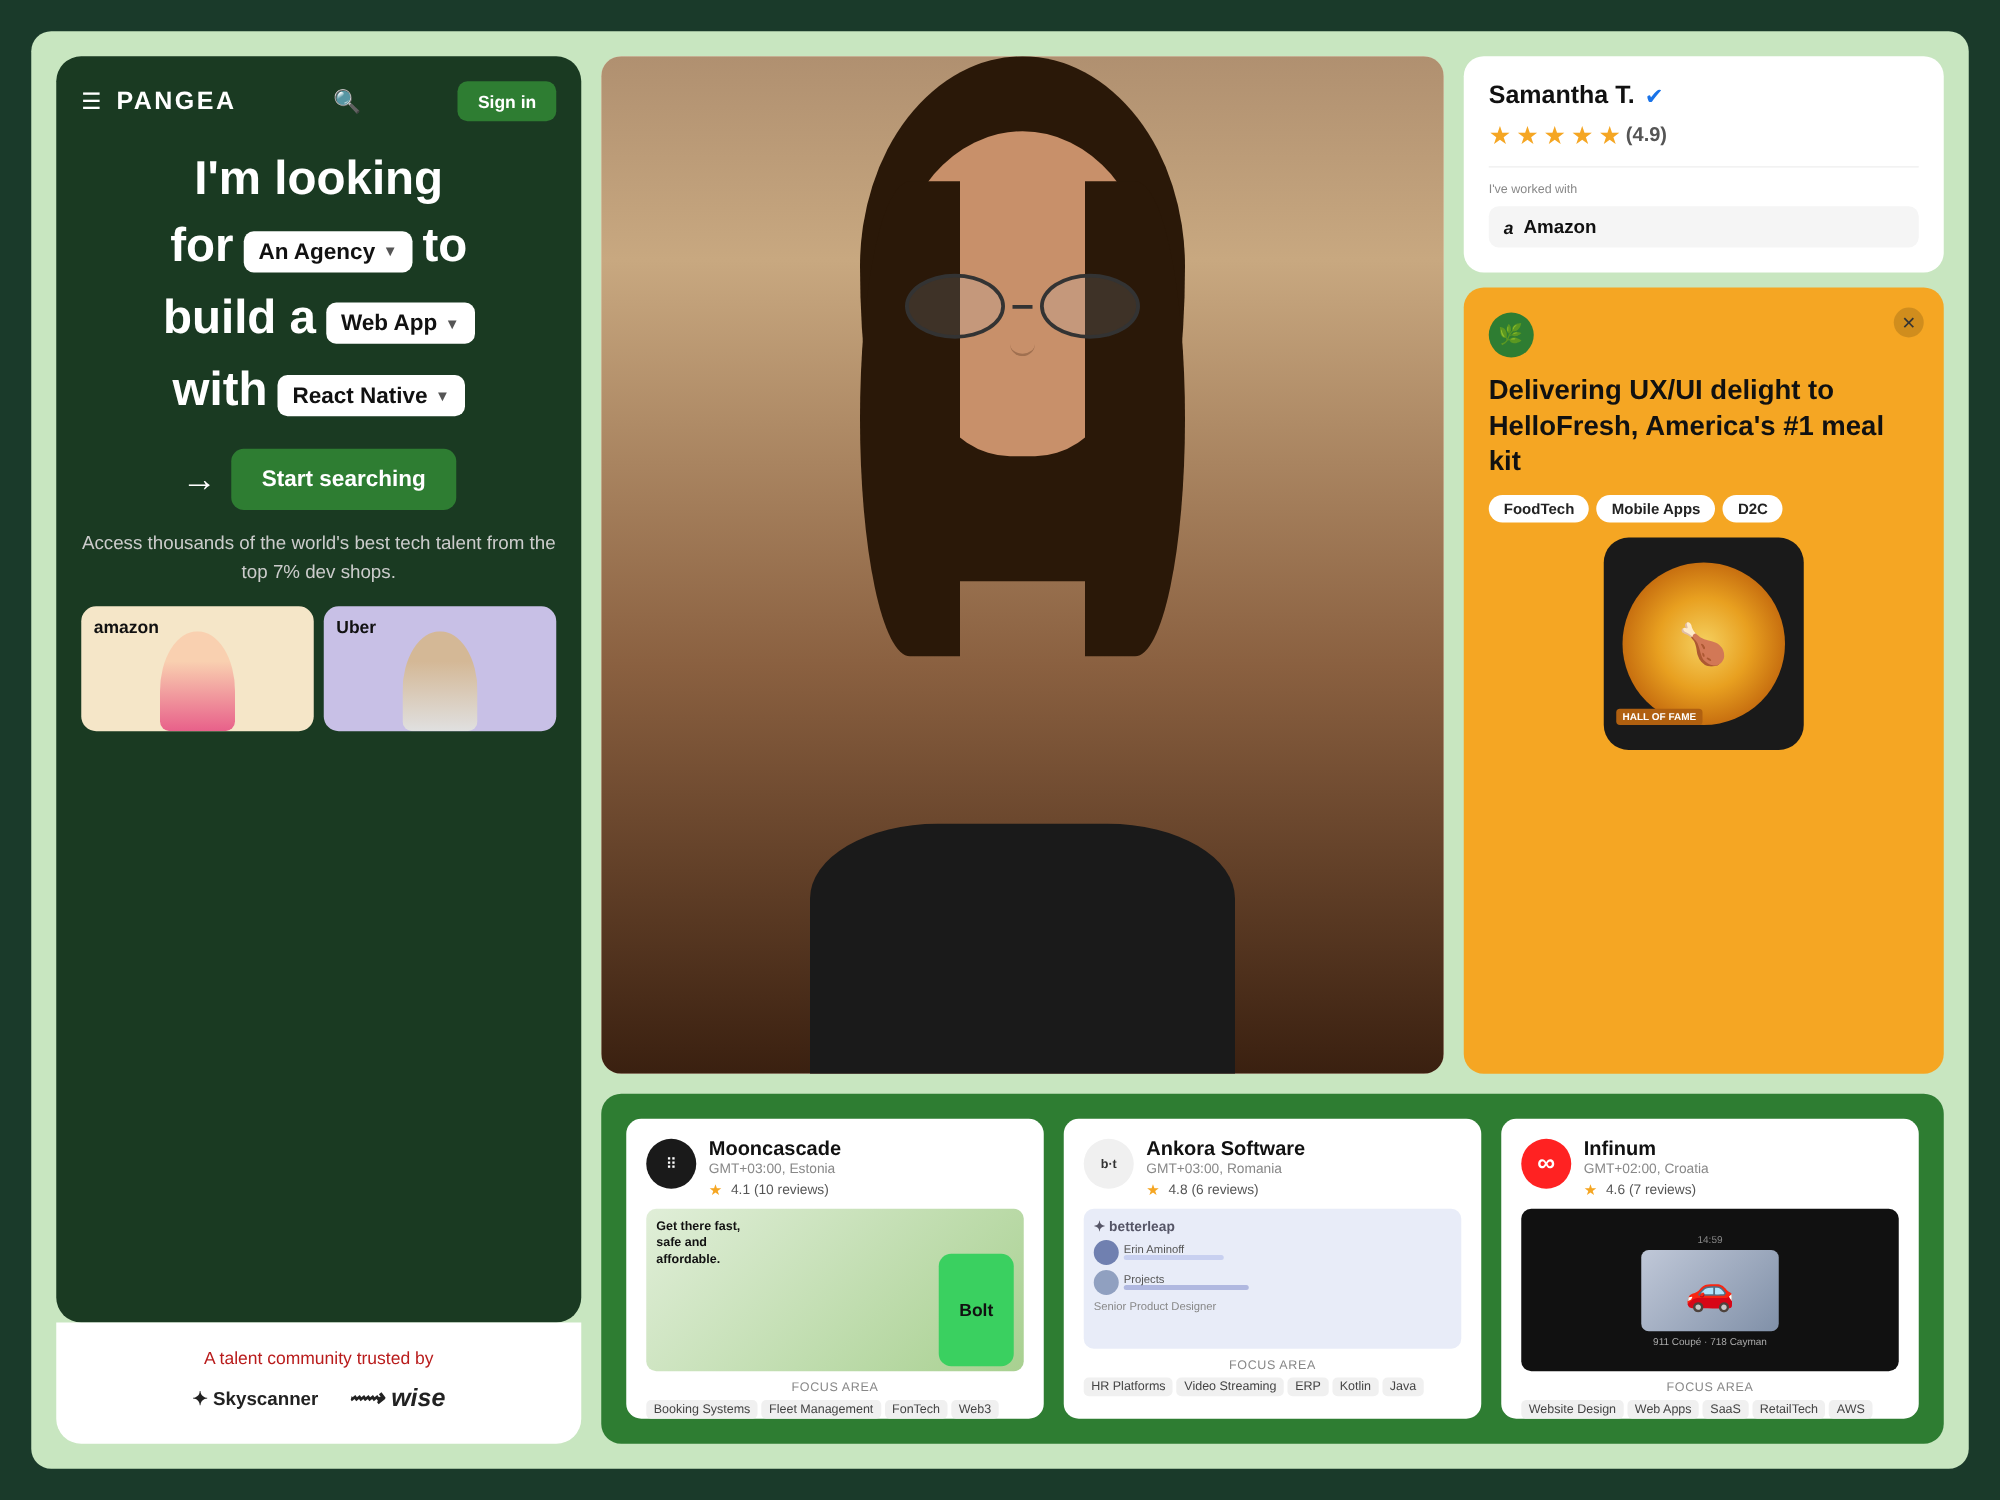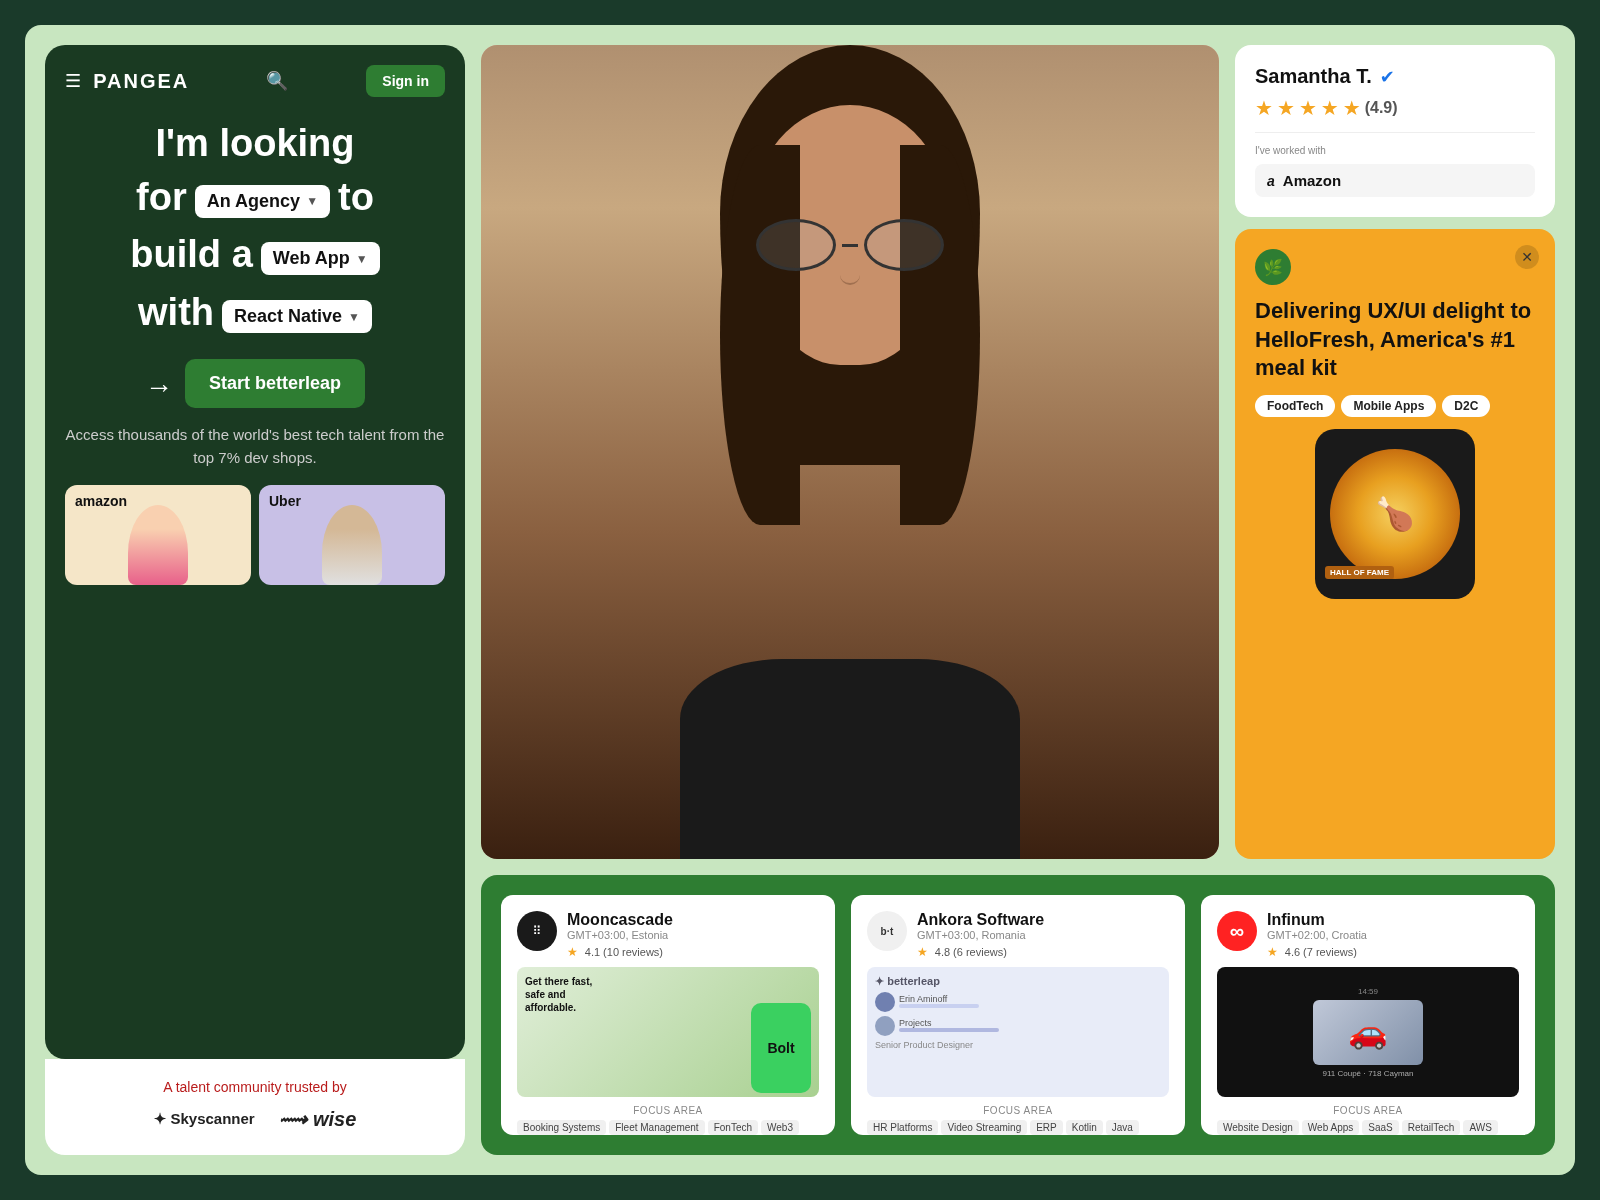--- a/index.html
+++ b/index.html
@@ -210,21 +210,21 @@
     .person-photo {
       flex: 1;
       border-radius: 16px;
       overflow: hidden;
       background: #e8d5c0;
       position: relative;
       min-height: 500px;
     }
 
     .right-cards {
-      width: 320px;
+      width: 384px;
       display: flex;
       flex-direction: column;
       gap: 12px;
     }
     .profile-card {
       background: white;
       border-radius: 16px;
       padding: 20px;
     }
     .profile-name-row {
@@ -461,21 +461,21 @@
         <div class="hero-row">
           <span class="hero-text">with</span>
           <div class="dropdown-pill">
             <span>React Native</span>
             <span class="arrow">▼</span>
           </div>
         </div>
 
         <div class="cta-row">
           <span class="arrow-icon">→</span>
-          <button class="start-btn">Start betterleap</button>
+          <button class="start-btn">Start searching</button>
         </div>
 
         <p class="hero-sub">Access thousands of the world's best tech talent from the top 7% dev shops.</p>
 
         <div class="company-cards">
           <div class="company-card amazon">
             <span class="company-card-label">amazon</span>
             <div class="company-card-person">
               <div class="person-amazon"></div>
             </div>
@@ -606,21 +606,21 @@
           <div class="agency-logo-icon agency-logo-bt">b·t</div>
           <div class="agency-info">
             <div class="agency-name">Ankora Software</div>
             <div class="agency-location">GMT+03:00, Romania</div>
             <div class="agency-stars">
               <span class="star full" style="font-size:12px;">★</span>
               <span class="agency-rating-text">4.8 (6 reviews)</span>
             </div>
           </div>
         </div>
-        <div class="agency-preview" style="height:130px;border-radius:8px;overflow:hidden;background:#e8ecf8;padding:8px;">
+        <div class="agency-preview" style="height:112px;border-radius:8px;overflow:hidden;background:#e8ecf8;padding:8px;">
           <div style="font-size:11px;font-weight:700;color:#556;margin-bottom:4px;">✦ betterleap</div>
           <div class="hr-row">
             <div class="hr-avatar" style="background:#7080b0;"></div>
             <div>
               <div class="hr-text">Erin Aminoff</div>
               <div class="hr-bar" style="width:80px;"></div>
             </div>
           </div>
           <div class="hr-row">
             <div class="hr-avatar" style="background:#90a0c0;"></div>

